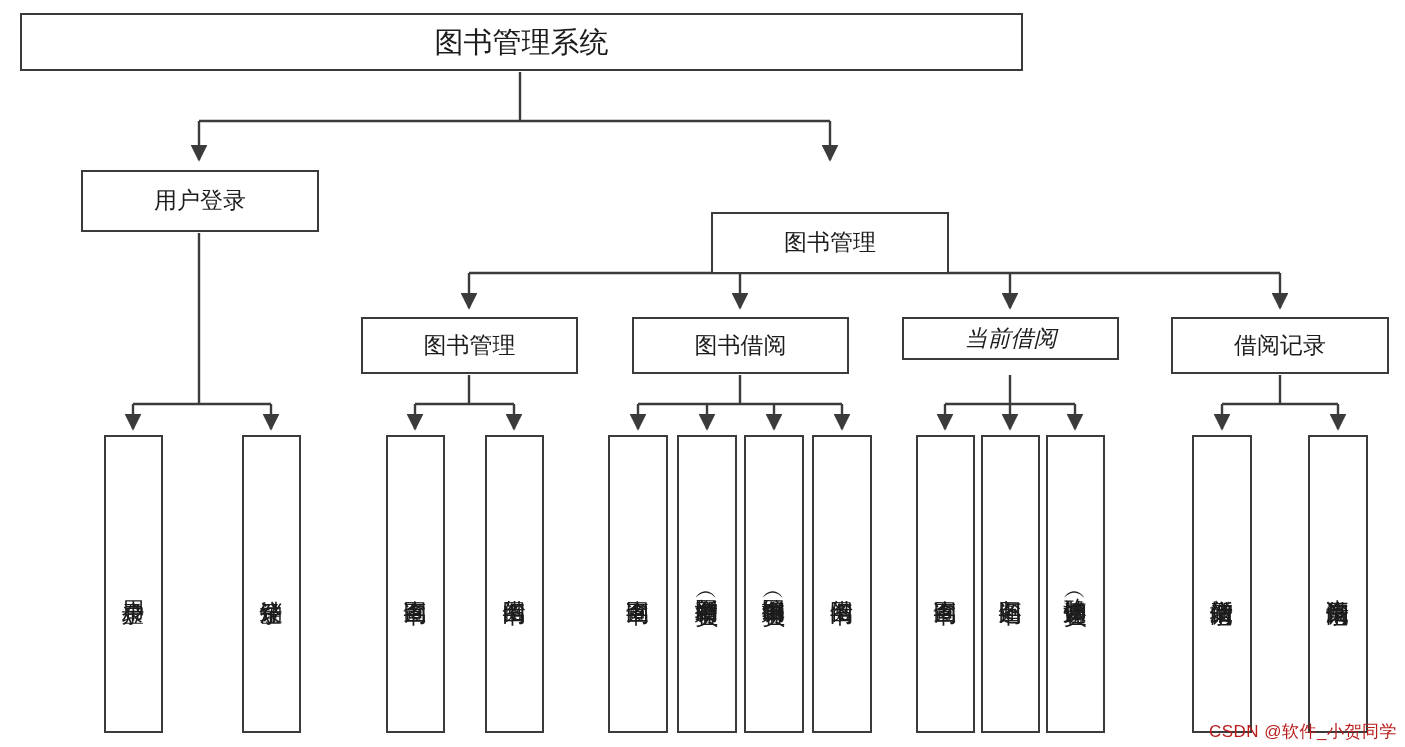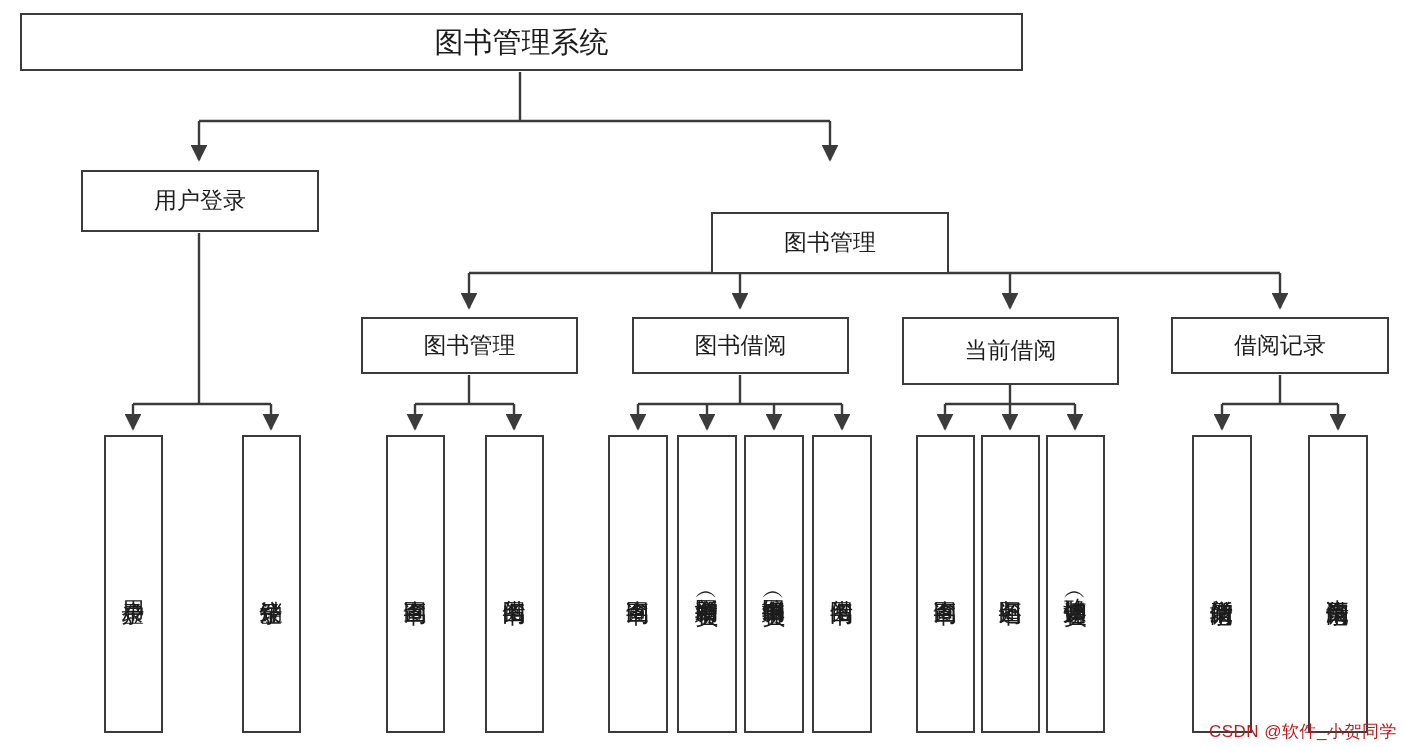--- a/index.html
+++ b/index.html
@@ -149,21 +149,21 @@
   </div>
 
   <div class="node horiz" style="left:361px; top:317px; width:217px; height:57px;">
     <span class="label">图书管理</span>
   </div>
 
   <div class="node horiz" style="left:632px; top:317px; width:217px; height:57px;">
     <span class="label">图书借阅</span>
   </div>
 
-  <div class="node horiz" style="left:902px; top:317px; width:217px; height:68px;">
+  <div class="node horiz" style="left:902px; top:317px; width:217px; height:43px;font-style:italic;">
     <span class="label">当前借阅</span>
   </div>
 
   <div class="node horiz" style="left:1171px; top:317px; width:218px; height:57px;">
     <span class="label">借阅记录</span>
   </div>
 
   <div class="node vert" style="left:104px; top:435px; width:59px; height:298px;">
     <span class="label">用户登录</span>
   </div>

